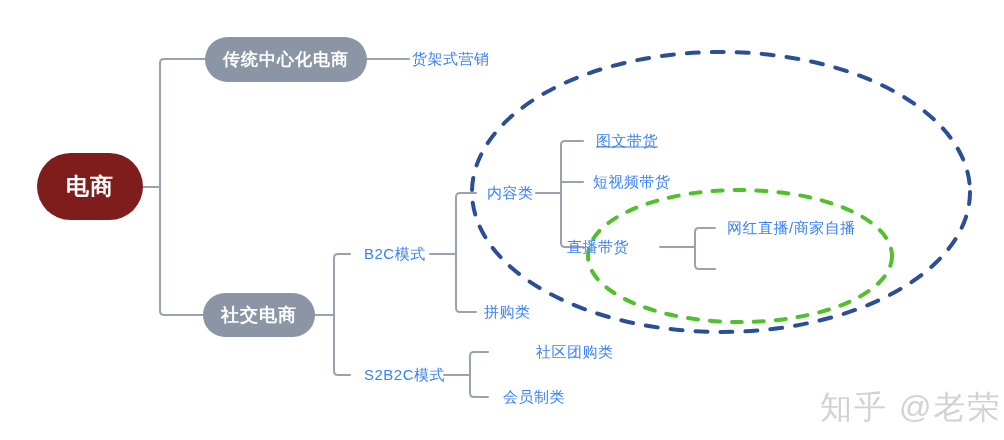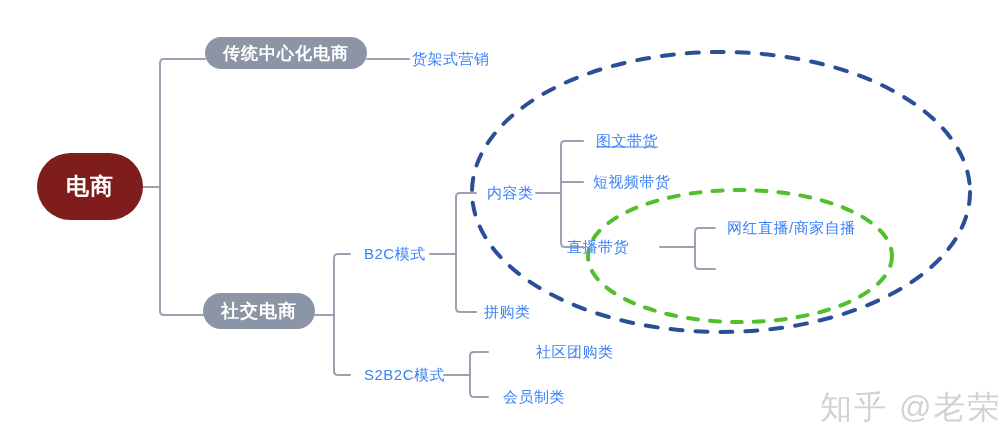--- a/index.html
+++ b/index.html
@@ -8,22 +8,22 @@
     font-family:"Liberation Sans","DejaVu Sans",sans-serif;
   }
   .canvas{position:relative;width:1004px;height:440px;background:#ffffff;}
   .canvas svg{position:absolute;left:0;top:0;}
   .pill{
     position:absolute;display:flex;align-items:center;justify-content:center;
     color:#ffffff;font-weight:bold;border-radius:999px;white-space:nowrap;
     letter-spacing:1px;
   }
   .pill.root{left:37px;top:153px;width:106px;height:67px;font-size:23px;background:#7f1d1d;}
-  .pill.traditional{left:205px;top:37px;width:162px;height:32px;font-size:17px;background:#8b95a6;}
-  .pill.social{left:203px;top:293px;width:112px;height:36px;font-size:18px;background:#8b95a6;}
+  .pill.traditional{left:205px;top:37px;width:162px;height:45px;font-size:17px;background:#8b95a6;}
+  .pill.social{left:203px;top:293px;width:112px;height:44px;font-size:18px;background:#8b95a6;}
   .label{
     position:absolute;transform:translateY(-50%);font-size:15px;color:#3b82f6;
     white-space:nowrap;letter-spacing:0.5px;
   }
   .lbl-shelf{left:412px;top:59px;}
   .lbl-b2c{left:364px;top:254px;}
   .lbl-content{left:487px;top:193px;}
   .lbl-pingou{left:484px;top:312px;}
   .lbl-tuwen{left:596px;top:141px;text-decoration:underline;}
   .lbl-shortvideo{left:593px;top:182px;}

